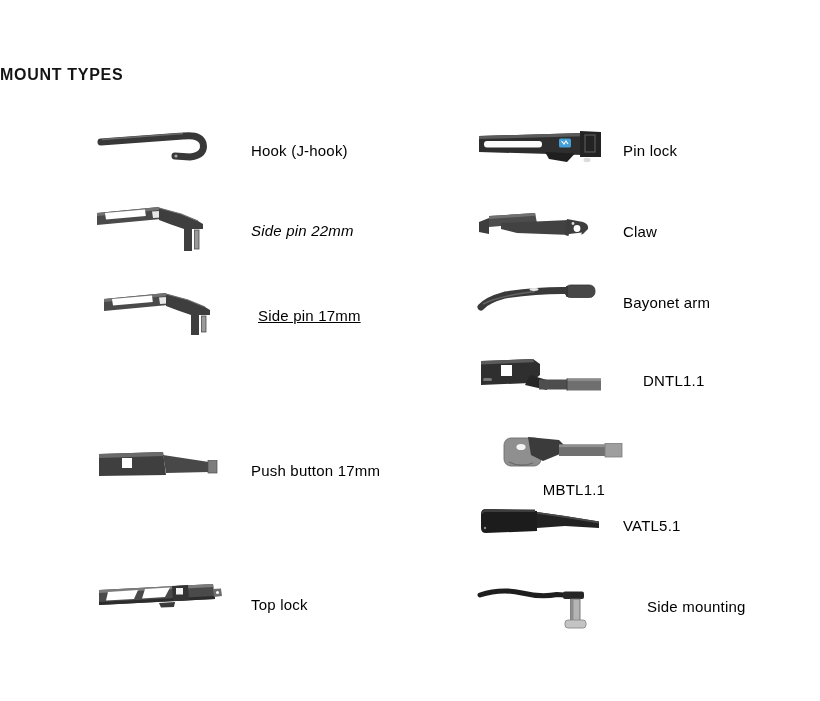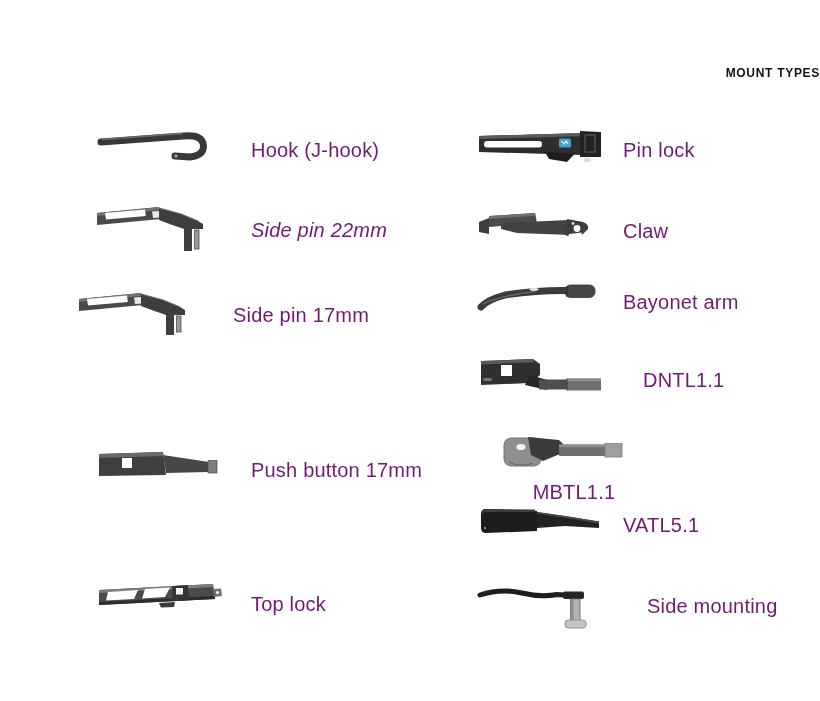--- a/index.html
+++ b/index.html
@@ -9,50 +9,50 @@
     height: 701px;
     background: #ffffff;
     font-family: "Liberation Sans", sans-serif;
     overflow: hidden;
   }
   .title {
     position: absolute;
     top: 66px;
     left: 0;
     width: 100%;
-    text-align: right;
-    font-size: 12px;
+    text-align: left;
+    font-size: 16px;
     font-weight: 700;
     letter-spacing: 0.7px;
     color: #141414;
   }
   .item {
     position: absolute;
     display: flex;
     align-items: center;
     height: 56px;
   }
   .img-box {
     width: 132px;
     height: 56px;
     flex: none;
   }
   .img-box svg { display: block; width: 132px; height: 56px; }
   .label {
-    font-size: 20px;
-    color: #701a75;
+    font-size: 15px;
+    color: #000000;
     letter-spacing: 0.2px;
     white-space: nowrap;
   }
   .col-left .label  { margin-left: 24px; }
   .col-right .label { margin-left: 14px; }
   
   #it-l0 { left: 95px;  top: 122px; }
   #it-l1 { left: 95px;  top: 202px; font-style: italic; }
-  #it-l2 { left: 77px;  top: 287px; }
+  #it-l2 { left: 102px;  top: 287px; text-decoration: underline; }
   #it-l3 { left: 95px;  top: 370px; }
   #it-l4 { left: 95px;  top: 442px; }
   #it-l5 { left: 95px;  top: 506px; }
   #it-l6 { left: 95px;  top: 576px; }
   #it-r0 { left: 477px; top: 122px; }
   #it-r1 { left: 477px; top: 203px; }
   #it-r2 { left: 477px; top: 274px; }
   #it-r3 { left: 477px; top: 352px; gap: 20px; }
   #it-r4 { left: 501px; top: 425px; flex-direction: column; }
   #it-r5 { left: 477px; top: 497px; }

